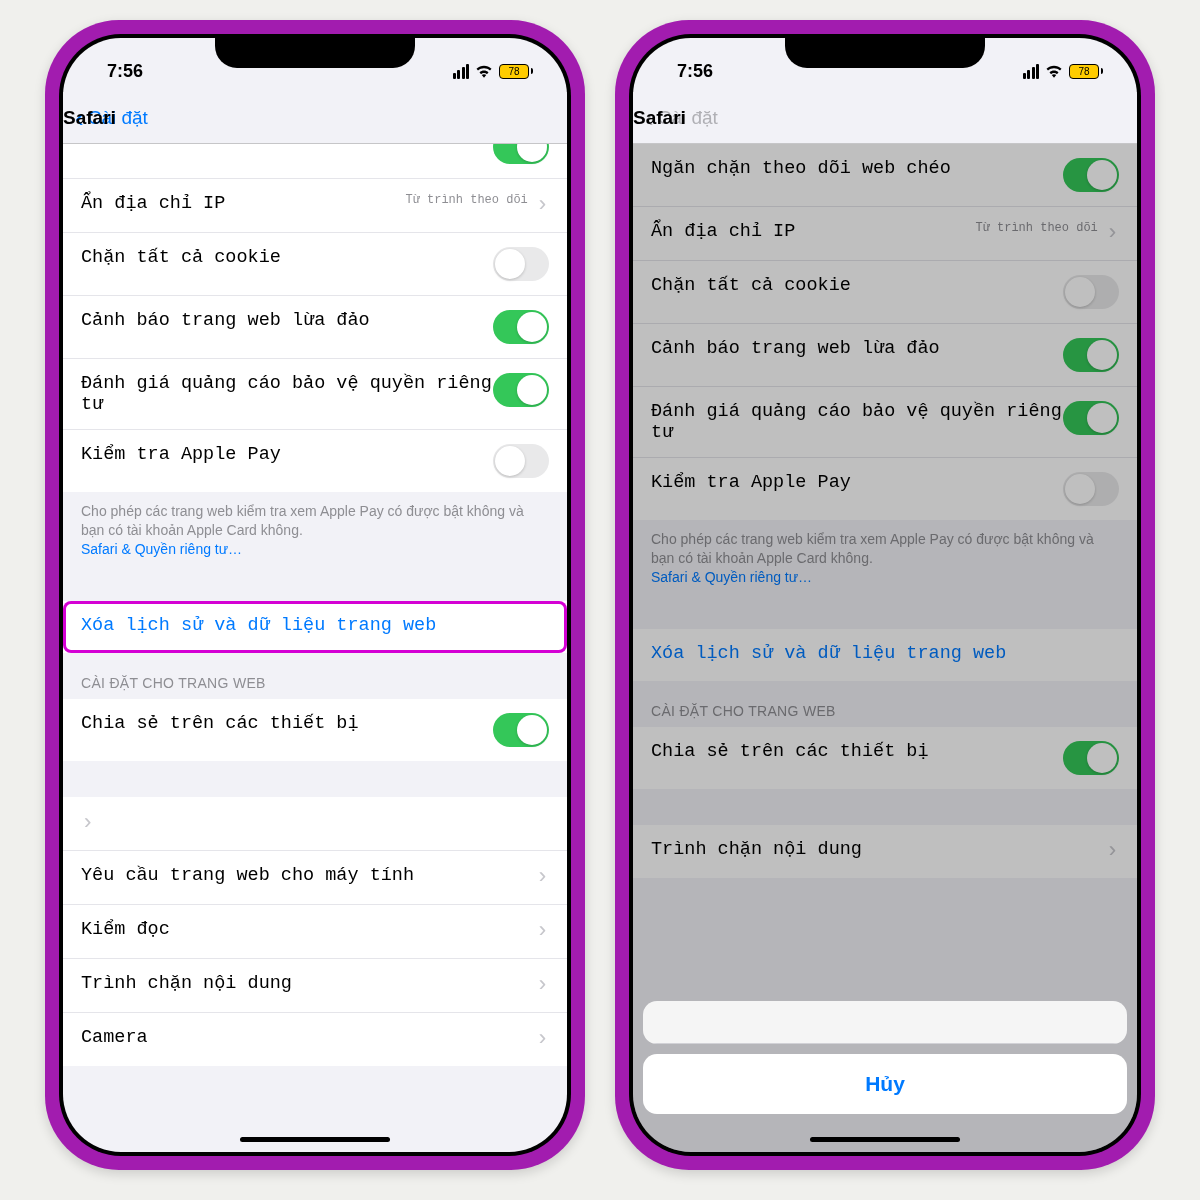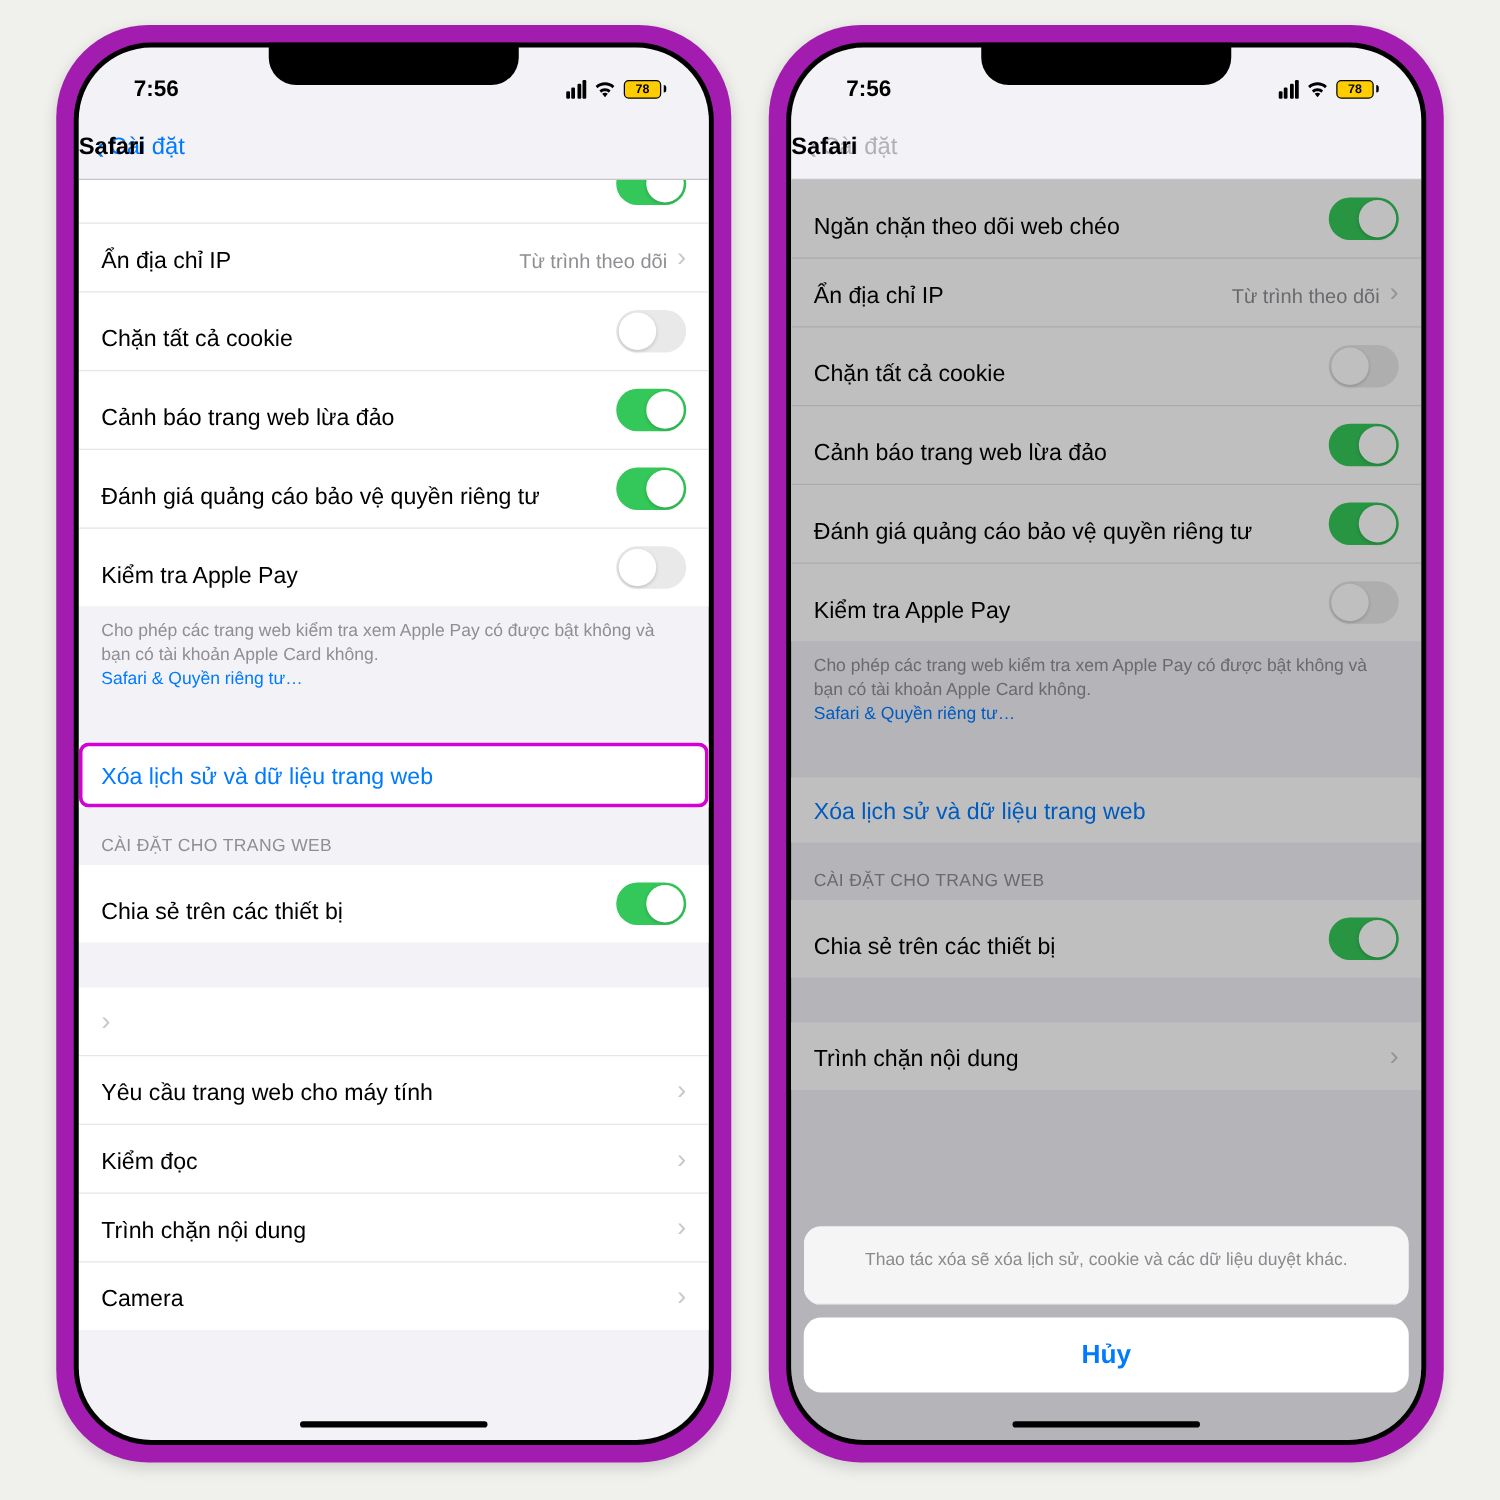--- a/index.html
+++ b/index.html
@@ -67,21 +67,21 @@
   .signal-bars span { width: 3px; background: #000; border-radius: 1px; }
   .signal-bars span:nth-child(1){height:6px;} .signal-bars span:nth-child(2){height:9px;}
   .signal-bars span:nth-child(3){height:12px;} .signal-bars span:nth-child(4){height:15px;}
   .wifi-icon { width: 18px; height: 14px; }
   .battery {
     display: flex; align-items: center; gap: 2px;
   }
   .battery-body {
     width: 30px; height: 15px; border: 1.5px solid #000; border-radius: 4px;
     background: #ffcc00; display:flex; align-items:center; justify-content:center;
-    font-size: 10px; font-weight: 700;
+    font-size: 10px; font-weight: 400;
   }
   .battery-tip { width:2px; height:6px; background:#000; border-radius:0 2px 2px 0; }
 
   .nav-bar {
     height: 52px;
     display: flex;
     align-items: center;
     position: relative;
     border-bottom: 0.5px solid #c6c6c8;
     background: #f2f2f7;
@@ -102,29 +102,30 @@
     overflow: hidden;
     position: relative;
   }
   .screen-content {
     position: absolute; inset: 0;
   }
   .scrolled-1 { top: -28px; }
 
   .group { background: #fff; }
   .row {
-    display: flex; align-items: flex-end; justify-content: space-between;
+    display: flex; align-items: flex-start; justify-content: space-between;
     padding: 14px 18px;
     border-bottom: 0.5px solid #e5e5ea;
     min-height: 52px;
     font-size: 18.5px;
+    font-family: Liberation Mono, monospace;
   }
   .row:last-child { border-bottom: none; }
   .row-label { flex: 1; color: #000; }
-  .row-detail { color: #8e8e93; font-size: 16px; margin-right: 8px; }
+  .row-detail { color: #8e8e93; font-size: 12px; margin-right: 8px; }
   .row-chev { color: #c7c7cc; font-size: 22px; }
   .row-link { color: #007aff; }
 
   .toggle {
     width: 56px; height: 34px; border-radius: 17px; position: relative;
     transition: background 0.2s;
   }
   .toggle.on { background: #34c759; }
   .toggle.off { background: #e9e9ea; }
   .toggle::after {
@@ -397,21 +398,20 @@
               <span class="row-chev">›</span>
             </div>
           </div>
         </div>
 
         <div class="overlay-dim"></div>
 
         <div class="sheet-wrap">
           <div class="sheet-block">
             <div class="sheet-msg">
-              <div>Thao tác xóa sẽ xóa lịch sử, cookie và các dữ liệu duyệt khác.</div>
               <div style="height:10px"></div>
             </div>
           </div>
           <div class="sheet-cancel">Hủy</div>
         </div>
       </div>
       <div class="home-indicator"></div>
     </div>
   </div>
 </div>

